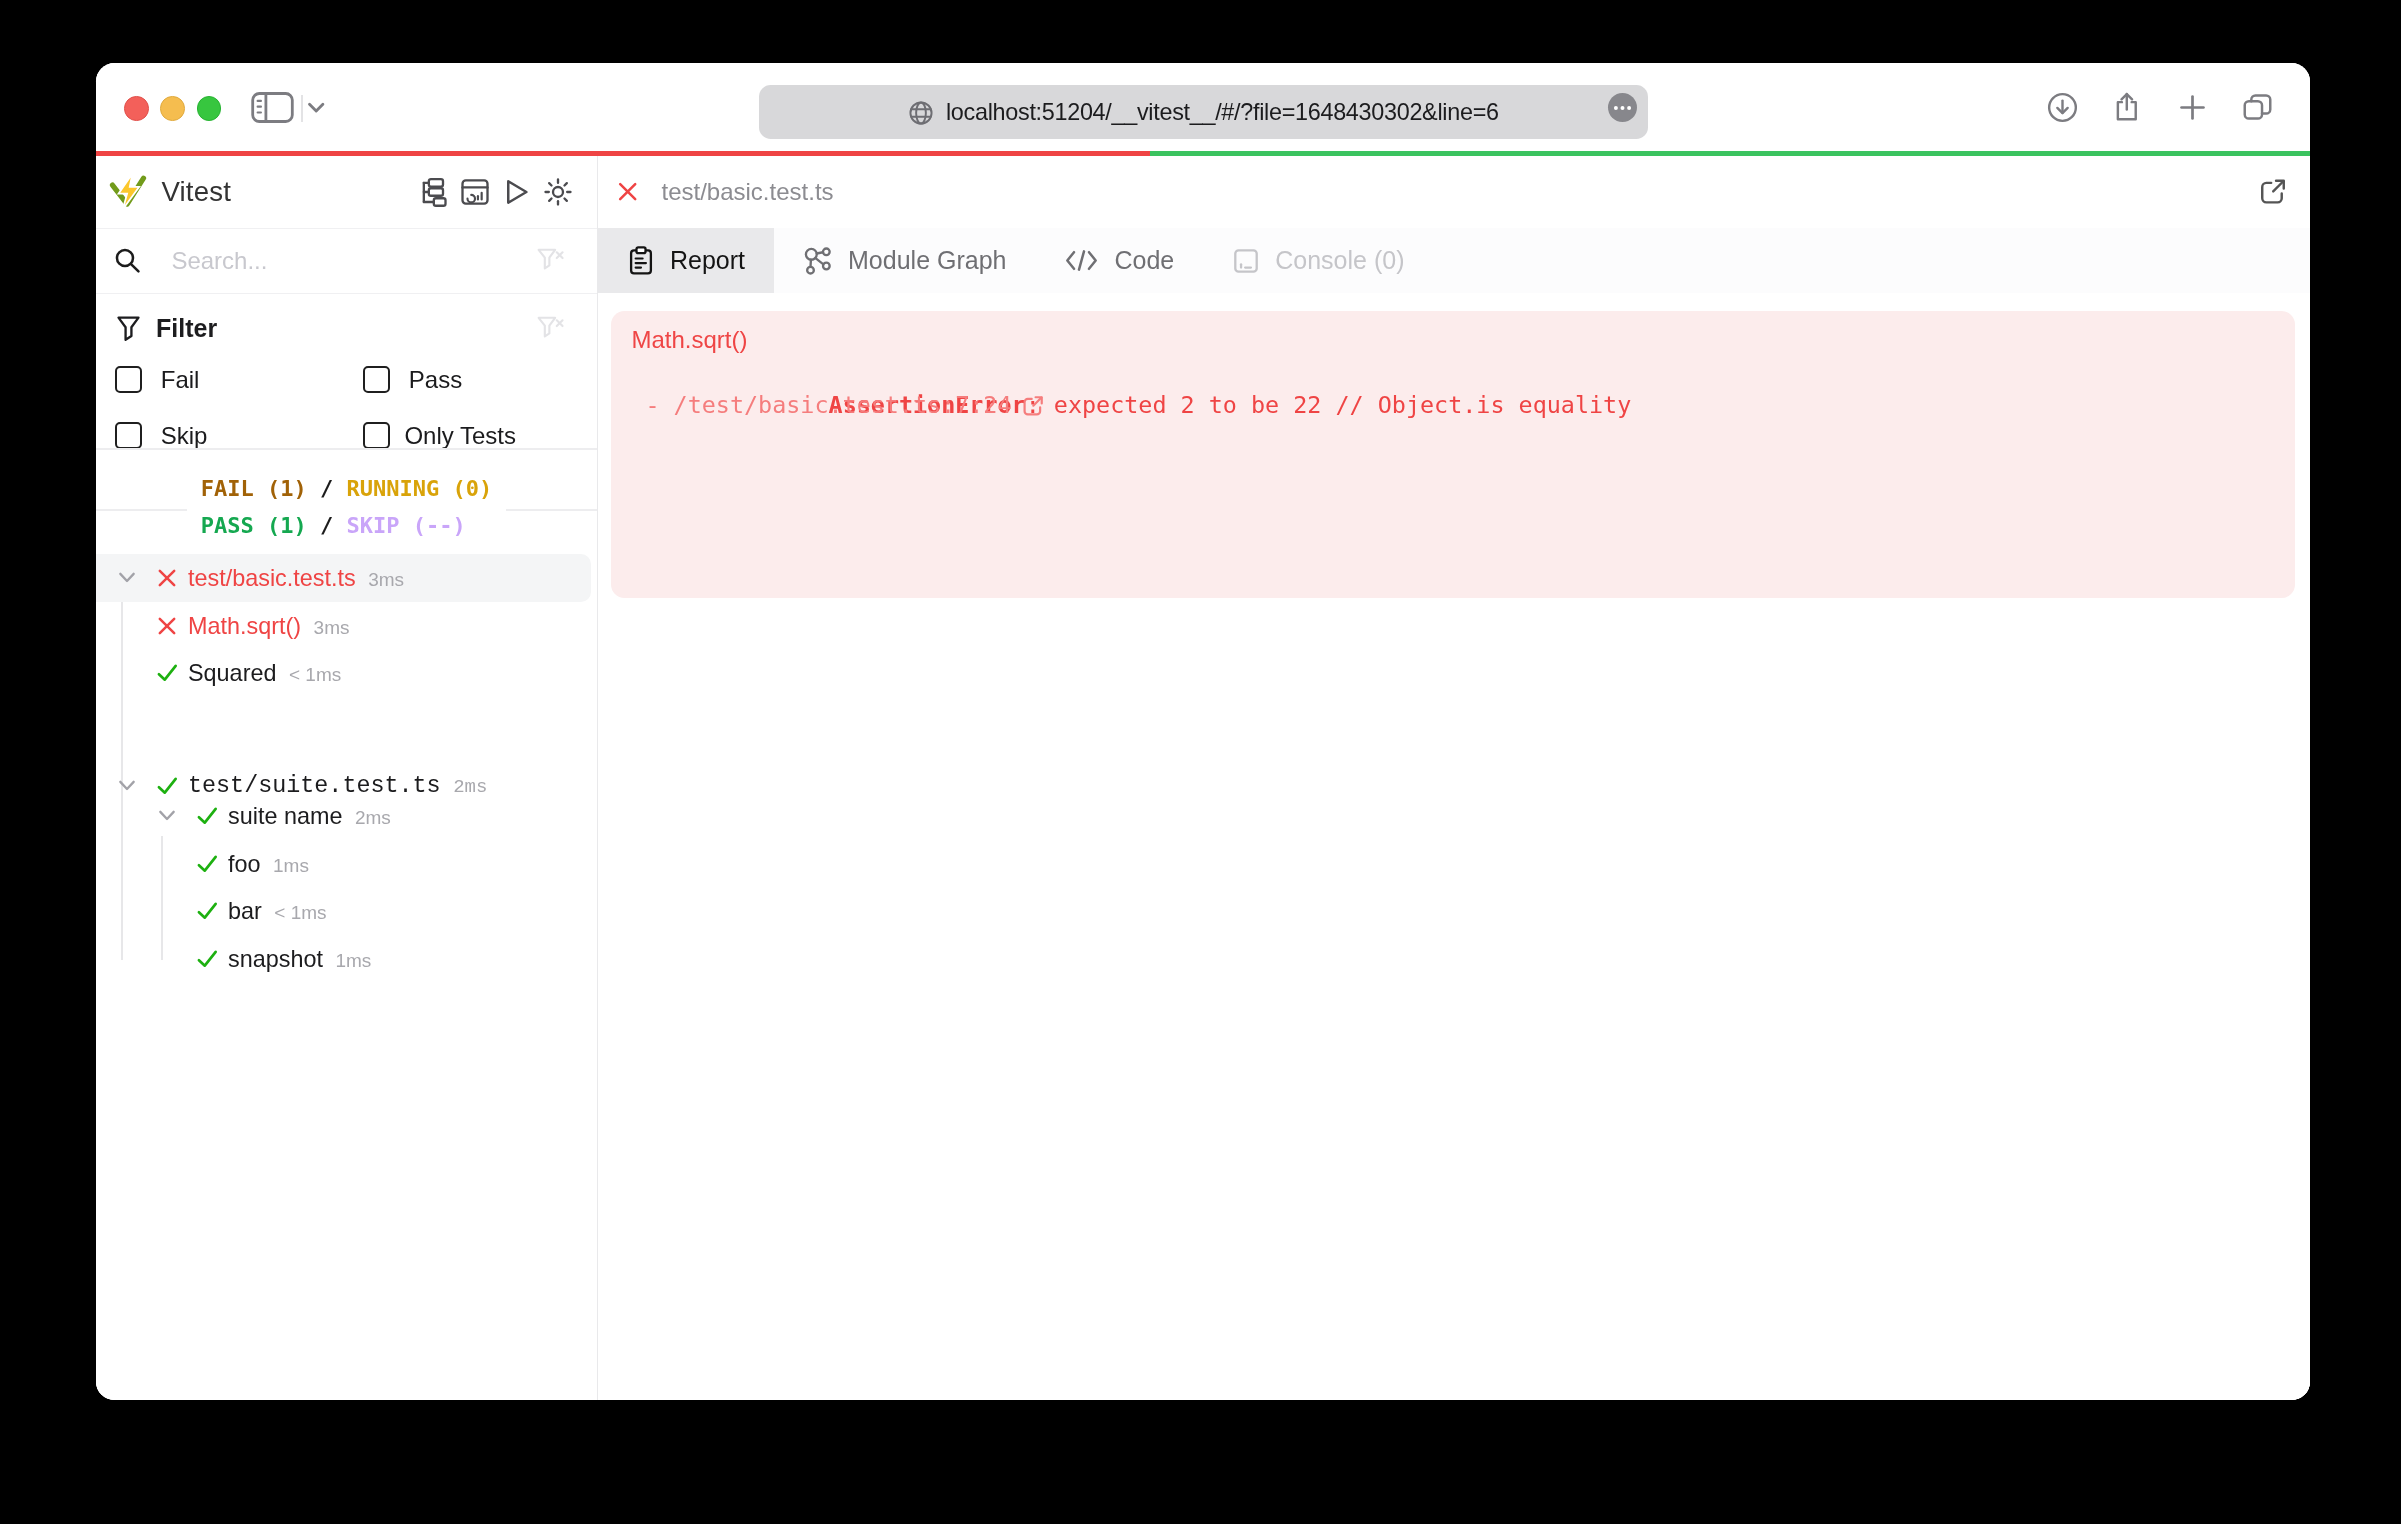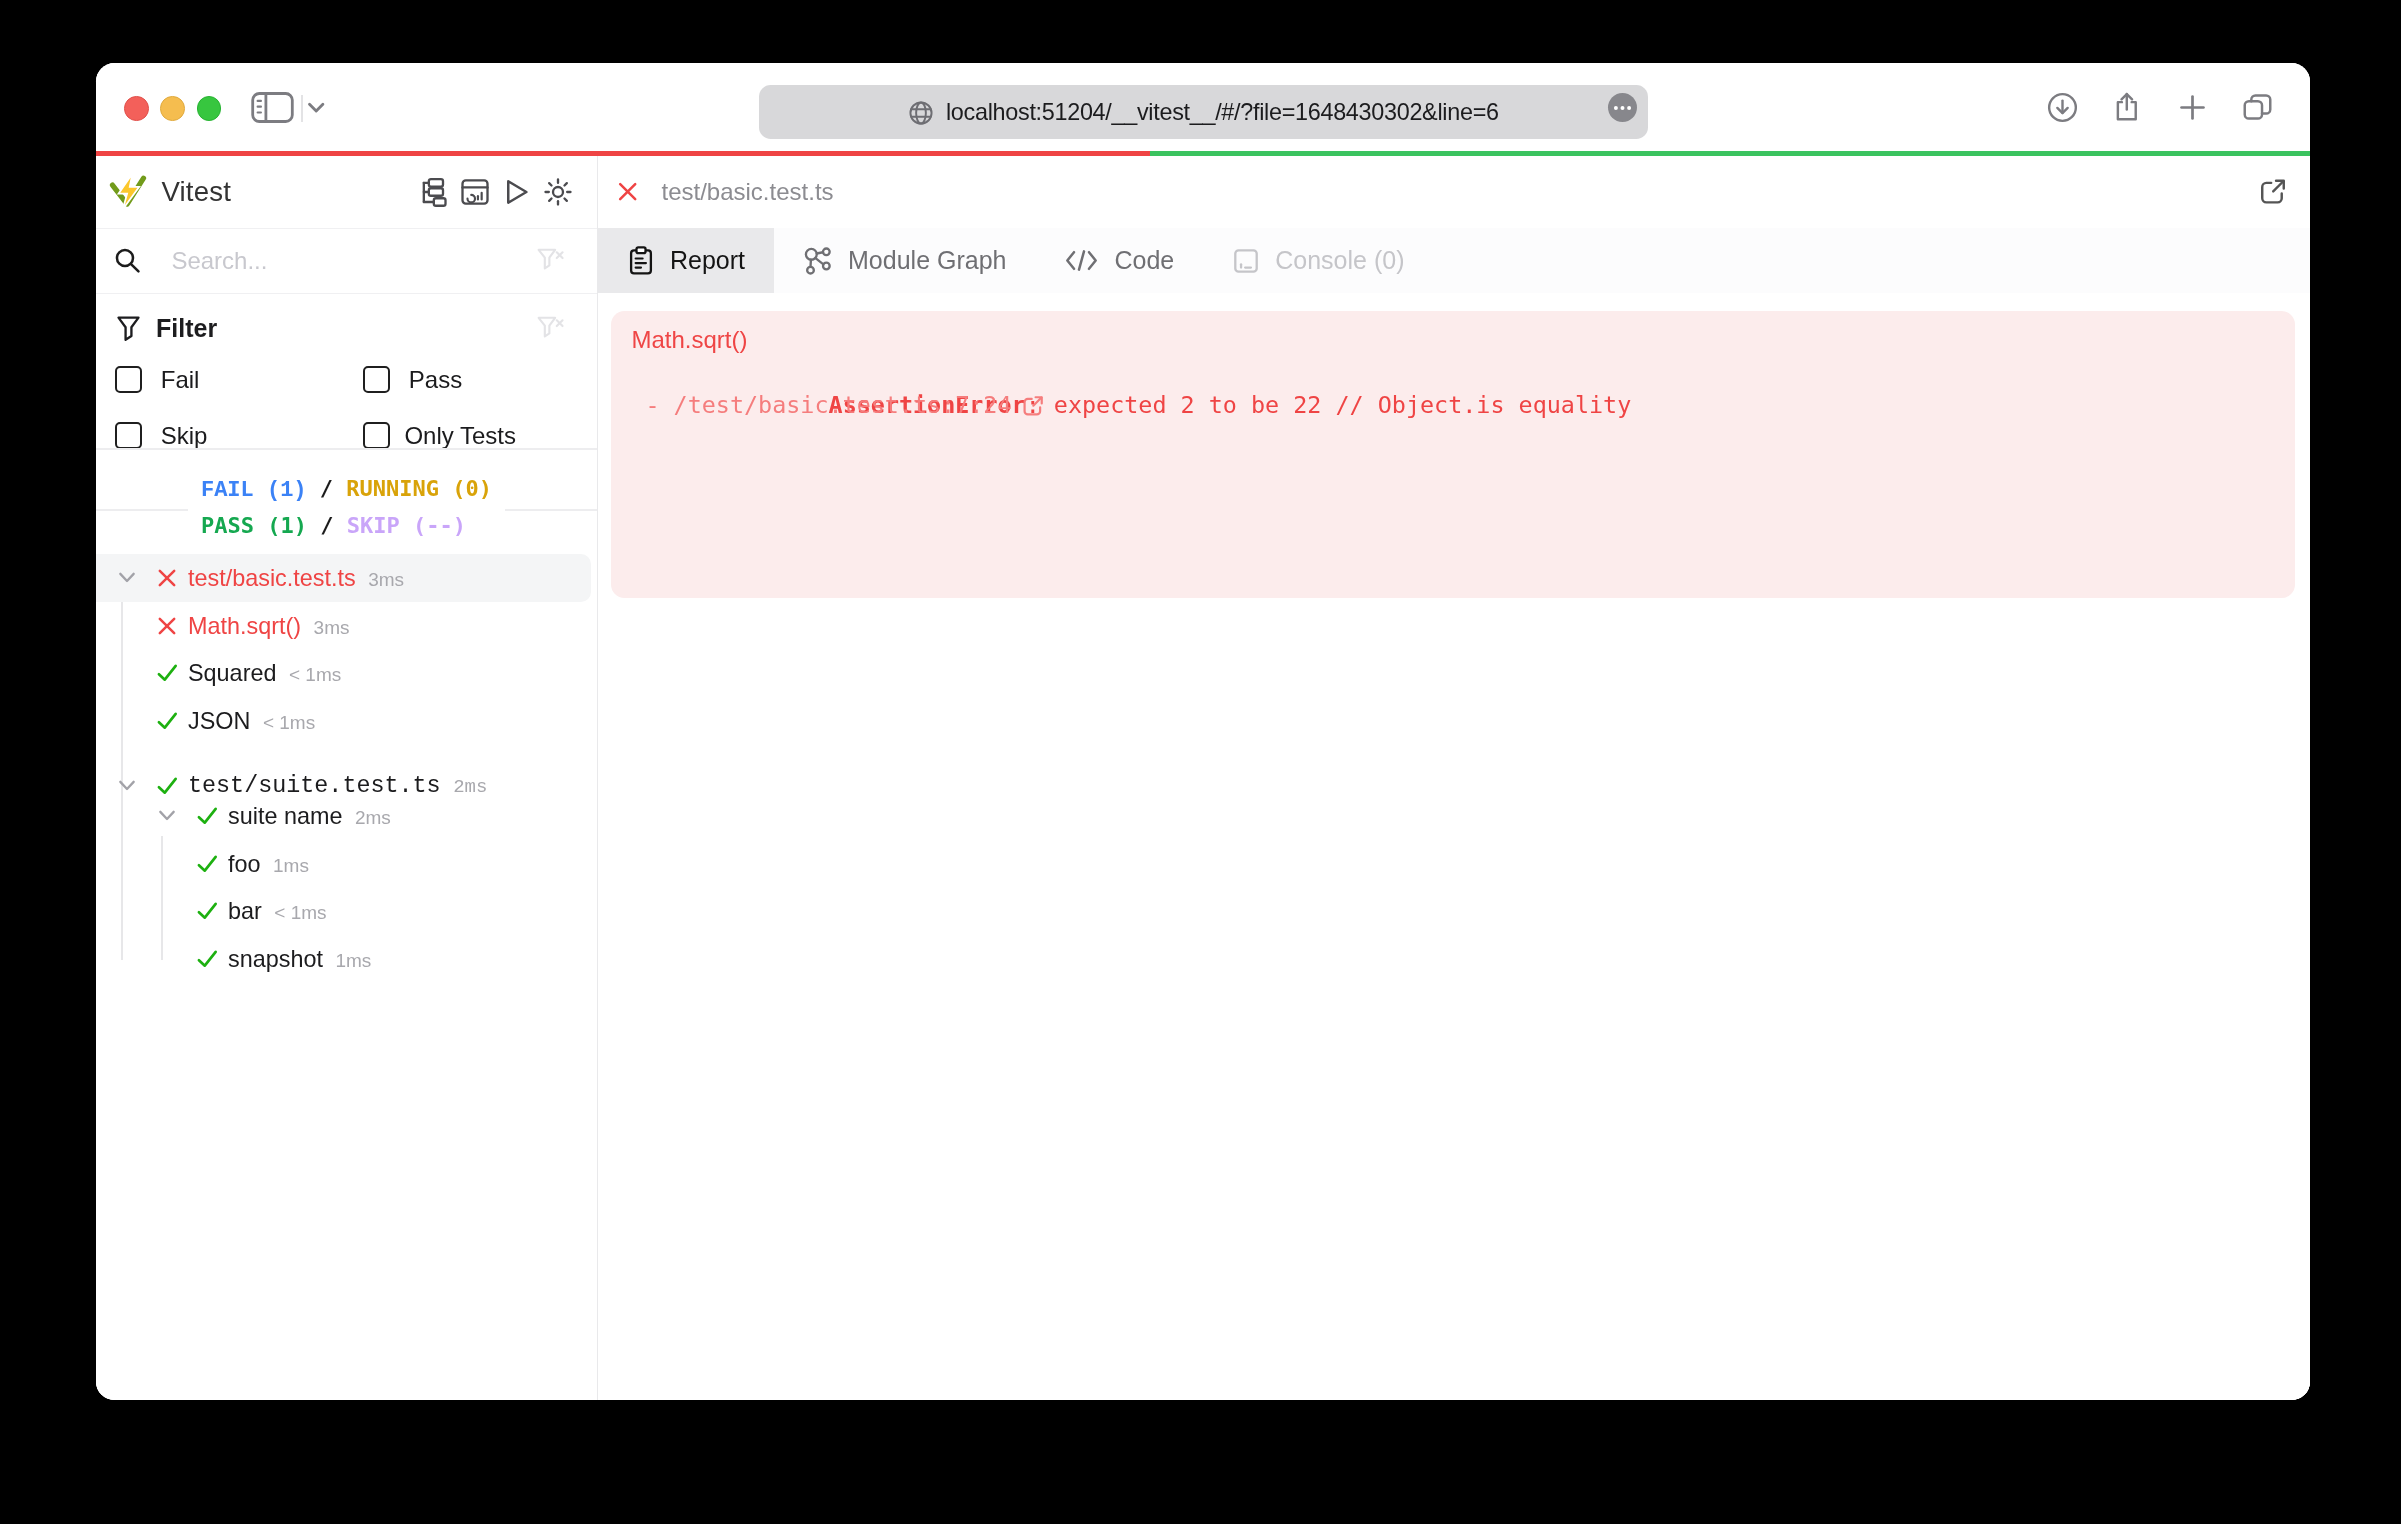--- a/index.html
+++ b/index.html
@@ -291,21 +291,21 @@
               <span class="cbx"></span>
               <span class="lbl">Only Tests</span>
             </div>
           </div>
 
         <div class="sb-div" style="top:292px"></div>
         <div class="sb-div" style="top:353px;z-index:1"></div>
 
         <div class="sum-wrap">
           <div class="sum-block">
-            <div class="sum-line" id="sum-line1"><span style="color: #3b82f6; font-family: Liberation Mono, monospace;">FAIL (1)</span><span style="color: rgb(27, 27, 27);"> / </span><span style="color: rgb(217, 163, 9);">RUNNING (0)</span></div>
+            <div class="sum-line" id="sum-line1"><span style="color: #a16207;">FAIL (1)</span><span style="color: rgb(27, 27, 27);"> / </span><span style="color: rgb(217, 163, 9);">RUNNING (0)</span></div>
             <div class="sum-line" id="sum-line2"><span style="color: rgb(21, 168, 80);">PASS (1)</span><span style="color: rgb(27, 27, 27);"> / </span><span style="color: rgb(201, 165, 249);">SKIP (--)</span></div>
           </div>
         </div>
 
         <div class="tree" id="tree">
           <div class="guide" style="left:25px;top:48px;height:358px"></div>
           <div class="guide" style="left:65px;top:282px;height:124px"></div>
         <div class="tree-row selected" style="top: 0px;">
               <span class="t-chev" style="left:21px">
                 <svg width="20" height="18.4" viewBox="0 0 24 22">
@@ -329,28 +329,20 @@
               </span>
               <span class="t-label fail" style="left:92px">Math.sqrt()<span class="t-time">3ms</span></span>
             </div>
             <div class="tree-row" style="top: 95px;">
               <span class="t-status pass" style="left:60px">
                 <svg width="22.6" height="22" viewBox="0 0 27 26">
                   <polyline points="3.5,14.5 10.5,21 23.5,4.5" fill="none" stroke="currentColor" stroke-linecap="round" stroke-linejoin="round" stroke-width="3.2"></polyline>
                 </svg>
               </span>
               <span class="t-label " style="left:92px">Squared<span class="t-time">&lt; 1ms</span></span>
-            </div>
-            <div class="tree-row" style="top: 143px;">
-              <span class="t-status pass" style="left:60px">
-                <svg width="22.6" height="22" viewBox="0 0 27 26">
-                  <polyline points="3.5,14.5 10.5,21 23.5,4.5" fill="none" stroke="currentColor" stroke-linecap="round" stroke-linejoin="round" stroke-width="3.2"></polyline>
-                </svg>
-              </span>
-              <span class="t-label " style="left:92px">JSON<span class="t-time">&lt; 1ms</span></span>
             </div>
             <div class="tree-row" style="top: 208px; font-family: Liberation Mono, monospace;">
               <span class="t-chev" style="left:21px">
                 <svg width="20" height="18.4" viewBox="0 0 24 22">
                   <polyline points="4,7 12,15.5 20,7" fill="none" stroke="currentColor" stroke-linecap="round" stroke-linejoin="round" stroke-width="2.8"></polyline>
                 </svg>
               </span>
               <span class="t-status pass" style="left:60px">
                 <svg width="22.6" height="22" viewBox="0 0 27 26">
                   <polyline points="3.5,14.5 10.5,21 23.5,4.5" fill="none" stroke="currentColor" stroke-linecap="round" stroke-linejoin="round" stroke-width="3.2"></polyline>

